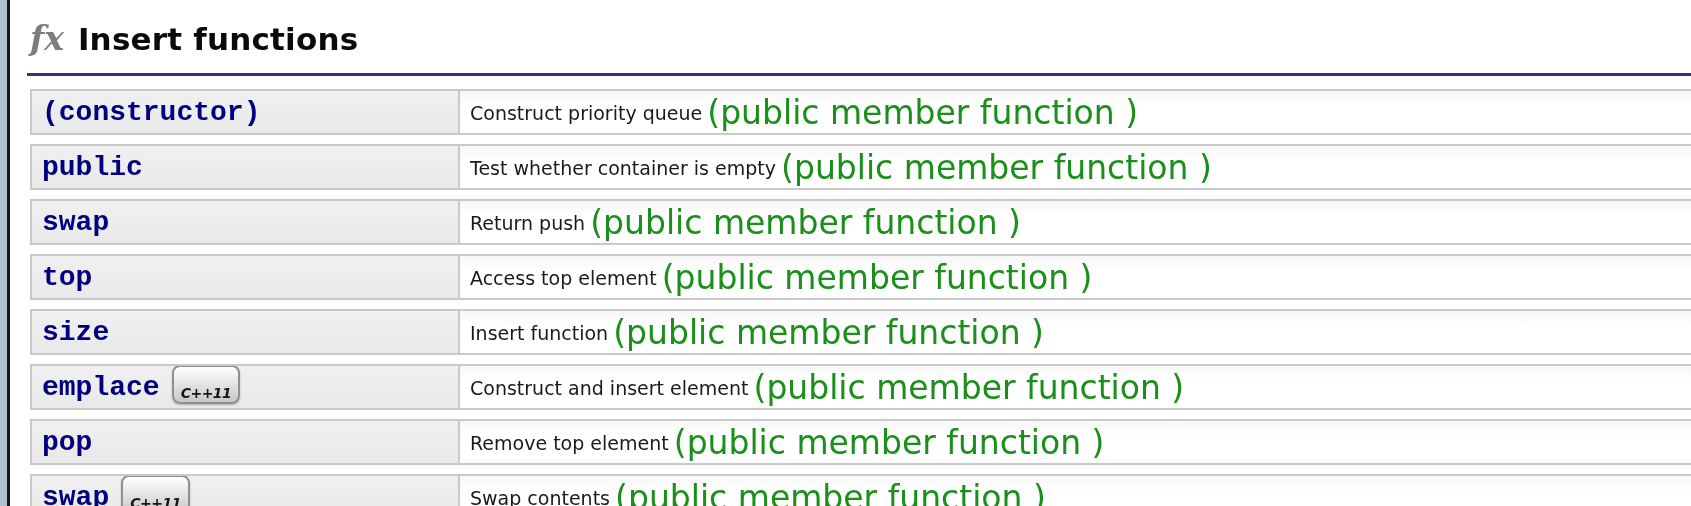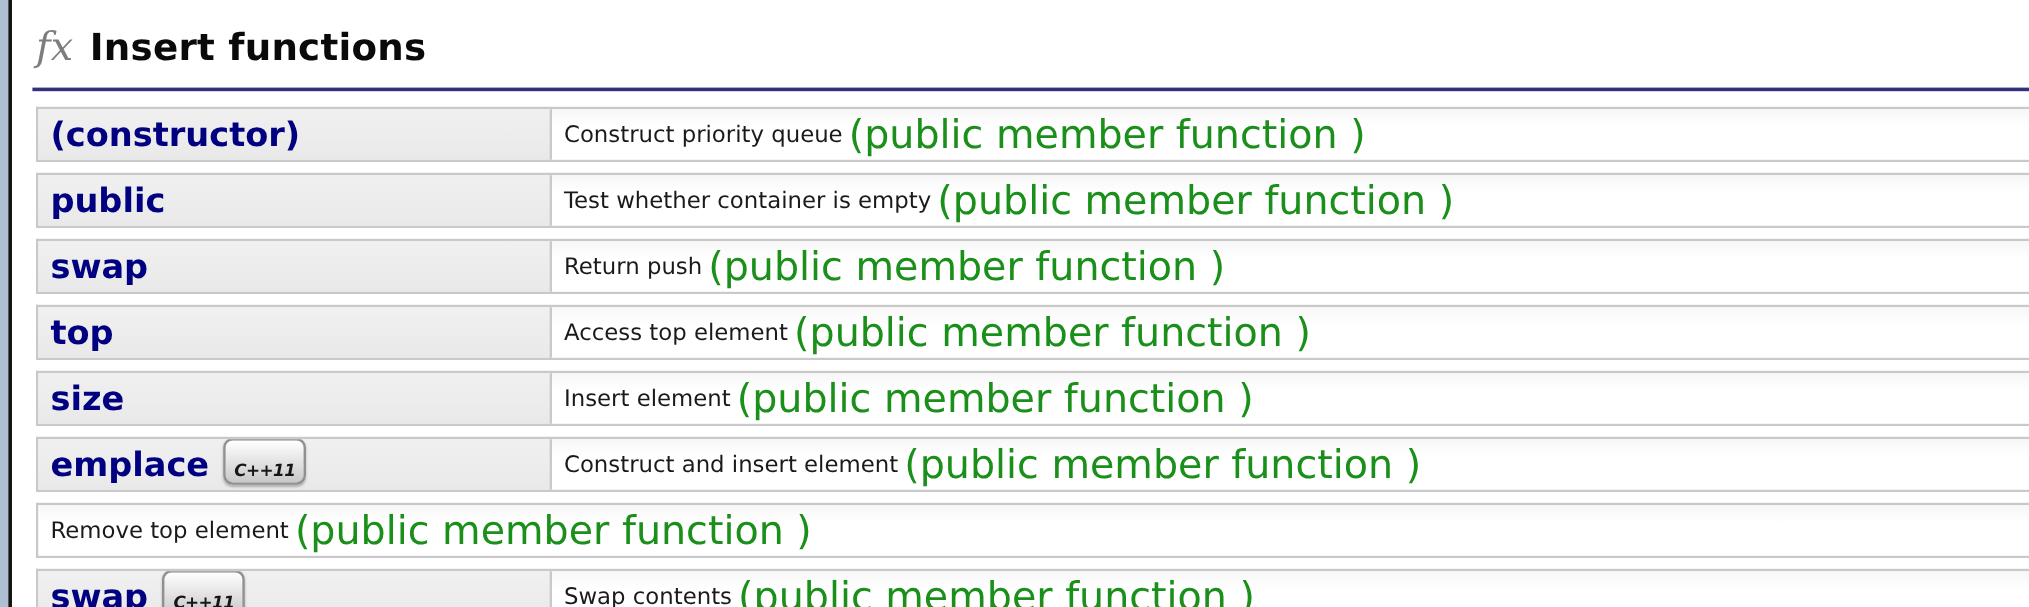--- a/index.html
+++ b/index.html
@@ -27,21 +27,21 @@
   }
   .section-header {
     display: flex;
     align-items: baseline;
     padding-top: 22px;
     height: 41px;
   }
   .fx-icon {
     font-family: "DejaVu Serif", "Liberation Serif", serif;
     font-style: italic;
-    font-weight: normal;
+    font-weight: bold;
     font-size: 33px;
     color: #7d7d7d;
     margin-right: 14px;
     line-height: 1;
   }
   .section-title {
     font-size: 31px;
     font-weight: bold;
     color: #0a0a0a;
     line-height: 1;
@@ -83,20 +83,21 @@
     line-height: 42px;
     white-space: nowrap;
     overflow: hidden;
   }
   .fn-name {
     font-size: 28px;
     font-weight: bold;
     color: #000080;
     text-decoration: none;
     vertical-align: middle;
+    font-family: Liberation Mono, monospace;
   }
   .desc-text {
     font-size: 19px;
     color: #1a1a1a;
     vertical-align: middle;
   }
   .type-label {
     font-size: 33px;
     color: #1a8f1a;
     vertical-align: middle;
@@ -173,36 +174,39 @@
         <span class="desc-text">Access top element</span>
         <span class="type-label">(public member function )</span>
       </div>
     </div>
 
     <div class="row">
       <div class="cell-name">
         <a href="#" class="fn-name">size</a>
       </div>
       <div class="cell-desc">
-        <span class="desc-text">Insert element</span>
+        <span class="desc-text">Insert function</span>
         <span class="type-label">(public member function )</span>
       </div>
     </div>
 
     <div class="row">
       <div class="cell-name">
         <a href="#" class="fn-name">emplace</a><span class="cpp11-badge">C++11</span>
       </div>
       <div class="cell-desc">
         <span class="desc-text">Construct and insert element</span>
         <span class="type-label">(public member function )</span>
       </div>
     </div>
 
     <div class="row">
+      <div class="cell-name">
+        <a href="#" class="fn-name">pop</a>
+      </div>
       <div class="cell-desc">
         <span class="desc-text">Remove top element</span>
         <span class="type-label">(public member function )</span>
       </div>
     </div>
 
     <div class="row">
       <div class="cell-name">
         <a href="#" class="fn-name">swap</a><span class="cpp11-badge">C++11</span>
       </div>

